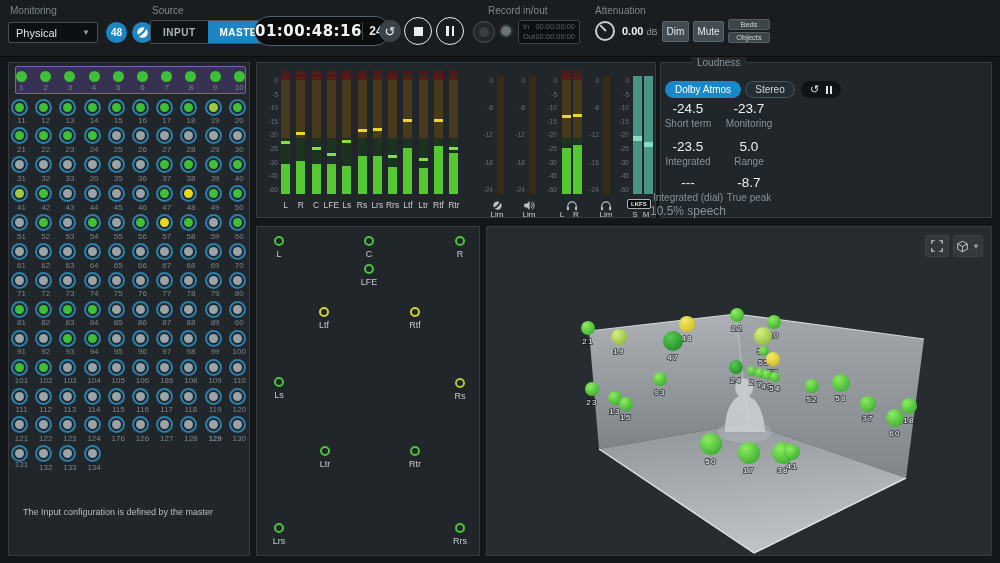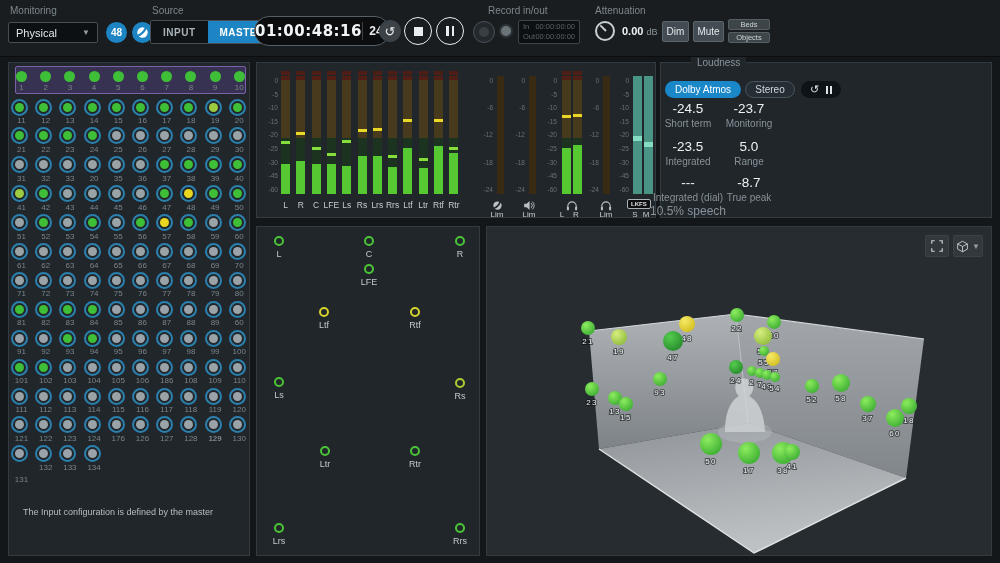--- a/index.html
+++ b/index.html
@@ -702,21 +702,21 @@
           <i style="background: rgb(153, 163, 168);"></i>
         </div>
         <div class="chlab" style="left: 193.1px; top: 370.9px; font-weight: bold;">129</div>
         <div class="ch" style="left: 219.8px; top: 353.4px;">
           <i style="background: rgb(153, 163, 168);"></i>
         </div>
         <div class="chlab" style="left: 217.3px; top: 370.9px;">130</div>
         <div class="ch" style="left: 2px; top: 382.3px;">
           <i style="background: rgb(153, 163, 168);"></i>
         </div>
-        <div class="chlab" style="left: -0.5px; top: 412px;">131</div>
+        <div class="chlab" style="left: -0.5px; top: 397px;">131</div>
         <div class="ch" style="left: 26.2px; top: 382.3px;">
           <i style="background: rgb(153, 163, 168);"></i>
         </div>
         <div class="chlab" style="left: 23.7px; top: 399.8px;">132</div>
         <div class="ch" style="left: 50.4px; top: 382.3px;">
           <i style="background: rgb(153, 163, 168);"></i>
         </div>
         <div class="chlab" style="left: 47.9px; top: 399.8px;">133</div>
         <div class="ch" style="left: 74.6px; top: 382.3px;">
           <i style="background: rgb(153, 163, 168);"></i>

